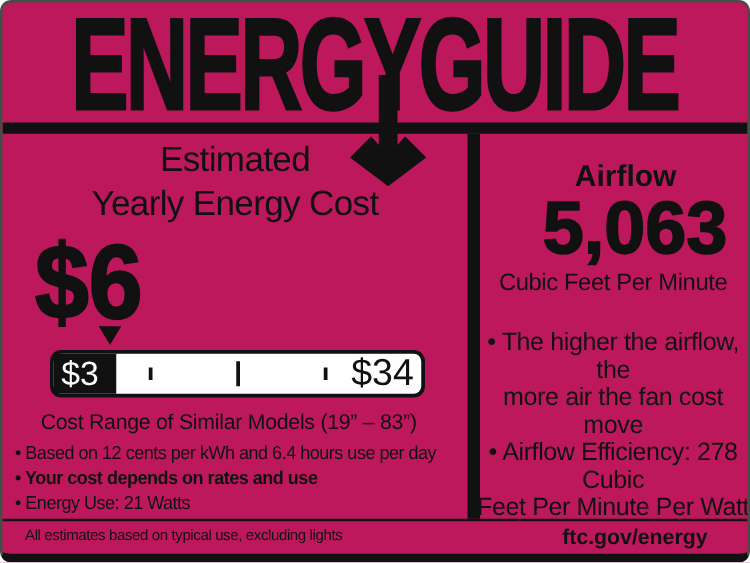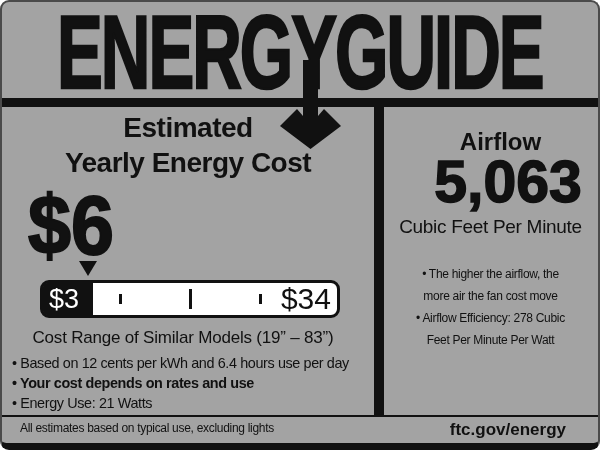--- a/index.html
+++ b/index.html
@@ -2,21 +2,21 @@
 <html><head>
 <meta charset="utf-8">
 <style>
   html, body { margin: 0; padding: 0; background: #fff; }
   * { box-sizing: border-box; }
   body { font-family: "Liberation Sans", "DejaVu Sans", sans-serif; color: #111; }
 
   .label {
     position: relative;
     width: 600px; height: 450px;
-    background: #a3a3a3;
+    background: #be185d;
     border: 2px solid #4a4a4a;
     border-bottom: 7px solid #111;
     border-radius: 9px;
     overflow: hidden;
   }
 
   
   .title-area {
     position: absolute; left: 0; right: 0; top: 6px; height: 88px;
     display: flex; align-items: center; justify-content: center;
@@ -41,21 +41,21 @@
     background: #111;
   }
   .footer-divider {
     position: absolute; left: 0; right: 0; top: 413px; height: 2px;
     background: #111;
   }
 
   
   .cost-heading {
     position: absolute; left: 0; top: 108px; width: 372px;
-    text-align: center; font-size: 28px; font-weight: bold; line-height: 35px;
+    text-align: center; font-size: 28px; font-weight: normal; line-height: 35px;
     letter-spacing: -0.5px;
   }
   .cost-value {
     position: absolute; left: 26px; top: 181px;
     font-size: 84px; font-weight: bold; line-height: 1;
     transform: scaleX(0.92); transform-origin: left;
     -webkit-text-stroke: 2px #111;
   }
   .cost-marker {
     position: absolute; left: 77px; top: 259px;
@@ -102,21 +102,21 @@
     position: absolute; left: 382px; top: 151px; width: 248px;
     text-align: center; font-size: 59px; font-weight: bold; line-height: 1;
     -webkit-text-stroke: 1.5px #111;
   }
   .airflow-unit {
     position: absolute; left: 382px; top: 214px; width: 213px;
     text-align: center; font-size: 19px; letter-spacing: -0.3px;
   }
   .airflow-notes {
     position: absolute; left: 379px; top: 261px; width: 219px;
-    text-align: center; font-size: 12px; line-height: 22px; letter-spacing: -0.3px;
+    text-align: center; font-size: 20px; line-height: 22px; letter-spacing: -0.3px;
   }
 
   
   .footer-note {
     position: absolute; left: 18px; top: 419px;
     font-size: 12px; letter-spacing: -0.3px;
   }
   .footer-url {
     position: absolute; right: 32px; top: 418px;
     font-size: 17px; font-weight: bold;

